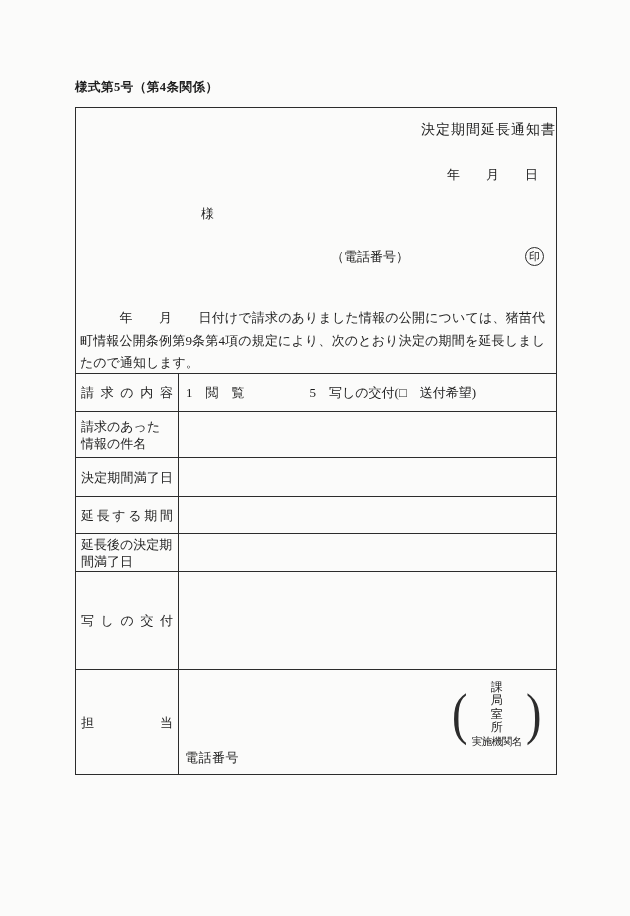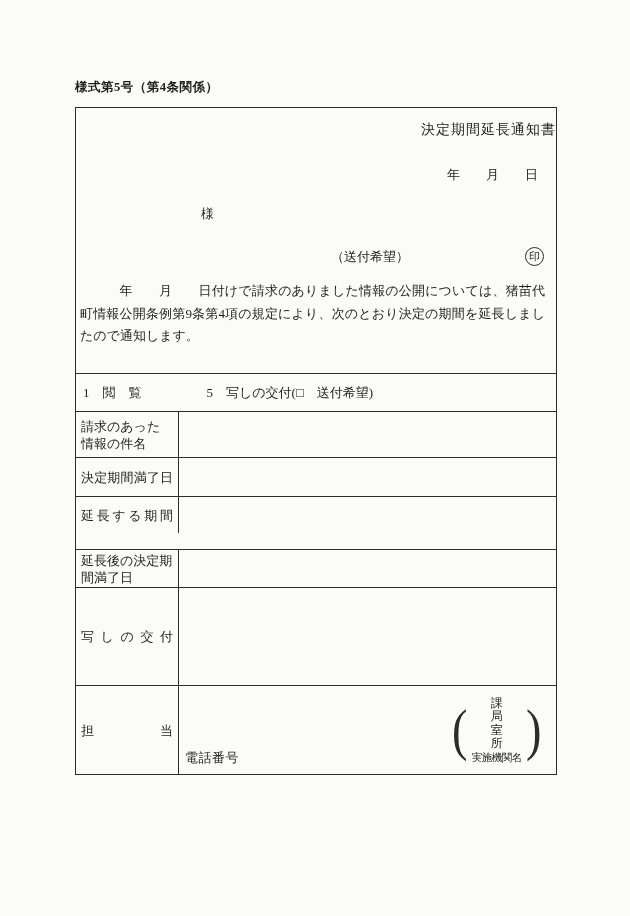--- a/index.html
+++ b/index.html
@@ -69,21 +69,21 @@
     border-radius: 50%;
     box-sizing: border-box;
     display: flex;
     align-items: center;
     justify-content: center;
     font-size: 11px;
     line-height: 1;
   }
   .body-text {
     position: absolute;
-    top: 172px;
+    top: 199px;
     left: 4px;
     right: 11px;
     font-size: 13px;
     line-height: 22.5px;
     text-align: justify;
   }
   .req-table {
     position: absolute;
     top: 265px;
     left: 0;
@@ -94,21 +94,21 @@
   }
   .row {
     display: flex;
     border-top: 1px solid #2c2c2c;
     box-sizing: border-box;
   }
   .r1 { height: 38px; }
   .r2 { height: 46px; }
   .r3 { height: 39px; }
   .r4 { height: 37px; gap: 40px; }
-  .r5 { height: 38px; margin-top: 16px; }
+  .r5 { height: 38px; }
   .r6 { height: 98px; }
   .r7 { flex: 1; }
   .lbl {
     width: 103px;
     box-sizing: border-box;
     border-right: 1px solid #2c2c2c;
     padding: 3px 5px;
     display: flex;
     align-items: center;
     font-size: 13px;
@@ -182,31 +182,34 @@
 <div class="form-no">様式第5号（第4条関係）</div>
 
 <div class="form-box">
 
   <div class="doc-title">決定期間延長通知書</div>
 
   <div class="date-line">年　　月　　日</div>
 
   <div class="addressee">様</div>
 
-  <div class="agency">（送付希望）</div>
+  <div class="agency">（電話番号）</div>
 
   <div class="seal">
     <span>印</span>
   </div>
 
   <div class="body-text">　　　年　　月　　日付けで請求のありました情報の公開については、猪苗代町情報公開条例第9条第4項の規定により、次のとおり決定の期間を延長しましたので通知します。</div>
 
   <div class="req-table">
 
     <div class="row r1">
+      <div class="lbl spread">
+        <span>請求の内容</span>
+      </div>
       <div class="val center">1　閲　覧　　　　　5　写しの交付(□　送付希望)</div>
     </div>
 
     <div class="row r2">
       <div class="lbl wrap">
         <span>請求のあった情報の件名</span>
       </div>
       <div class="val"></div>
     </div>
 

